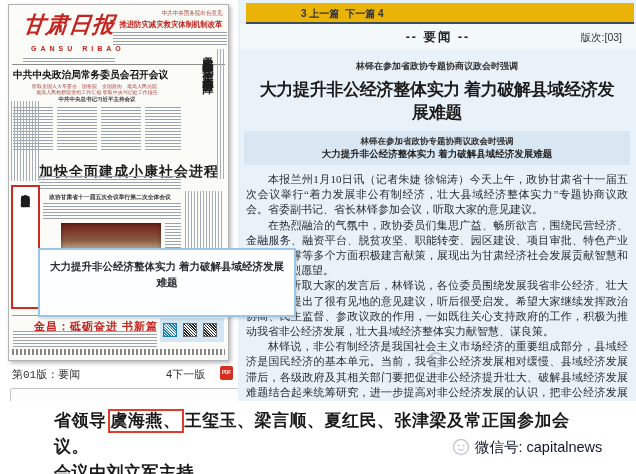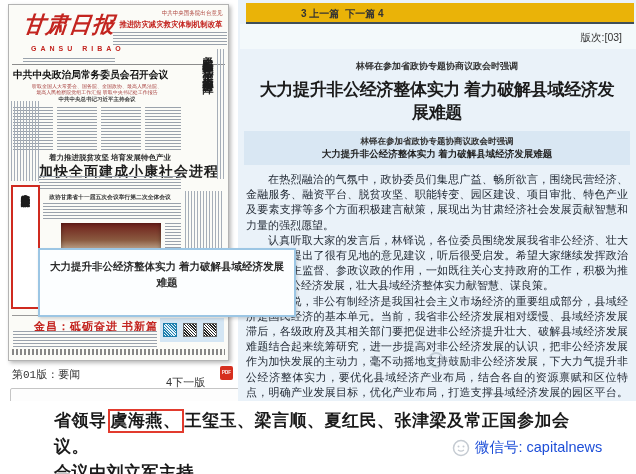--- a/index.html
+++ b/index.html
@@ -52,21 +52,21 @@
   .qr-band { position:absolute; left:151px; top:313px; width:64px; height:24px; background:#d4e6f4; }
   .qr { position:absolute; top:5px; width:14px; height:14px; border:1px solid #666;
         background-image:repeating-linear-gradient(45deg,#222 0,#222 1px,#fff 1px,#fff 2px); }
   .qr.blue { background-image:repeating-linear-gradient(45deg,#1d7fae 0,#1d7fae 1px,#e8f4fb 1px,#e8f4fb 2px); border-color:#1d7fae; }
   .fineprint { position:absolute; left:3px; right:3px; top:344px; height:6px;
                background-image:repeating-linear-gradient(to right,#555 0,#555 2px,transparent 2px,transparent 4px); opacity:.7; }
 
   
   .pager { position:absolute; left:8px; top:366px; width:292px; height:18px; font-size:11px; color:#333; }
   .pager .plabel { position:absolute; left:4px; top:1px;font-family:Liberation Mono, monospace; }
-  .pager .pnext { position:absolute; left:158px; top:1px; cursor:pointer;margin-top:8px; }
+  .pager .pnext { position:absolute; left:158px; top:1px; cursor:pointer; }
   .pdf-icon { position:absolute; left:212px; top:0; width:13px; height:14px; background:#d62f1f;
               border-radius:2px; color:#fff; font-size:4.5px; font-weight:bold; text-align:center;
               line-height:14px; cursor:pointer; }
   .partial-box { position:absolute; left:10px; top:388px; width:286px; height:30px;
                  border:1px solid #c5c5c5; background:#fdfdfd; border-radius:2px; }
 
   
   .panel { position:absolute; left:238px; top:0; width:398px; height:401px; background:#eaf2f9; }
   .toolbar { position:absolute; left:8px; top:3px; right:2px; height:19px; background:#eab308;
              font-size:10px; font-weight:bold; color:#333; }
@@ -95,22 +95,22 @@
   .tooltip { position:absolute; left:38px; top:248px; width:258px; height:69px; background:#fcfeff;
              border:2px solid #9cc6e4; box-shadow:1px 2px 3px rgba(0,0,0,.15); z-index:30;
              padding:8px 6px 0 6px; text-align:center; font-size:10.5px; line-height:16px;
              font-weight:bold; color:#2b2b2b; }
 
   
   .inline-wm { position:absolute; left:428px; top:352px; z-index:5; display:flex; align-items:center;
                color:rgba(150,162,175,.5); font-size:17px; letter-spacing:1px; }
   .inline-wm .ring { width:16px; height:16px; border:2px solid rgba(150,162,175,.45);
                      border-radius:50%; margin-right:6px; }
-  .wechat { position:absolute; left:452px; top:438px; z-index:40; display:flex; align-items:center;
-            color:#1d4ed8; font-size:14.5px; }
+  .wechat { position:absolute; left:452px; top:438px; z-index:40; display:flex; 
+            color:#0f172a; font-size:14.5px; }
   .wechat svg { margin-right:5px; }
 
   
   .caption { position:absolute; left:0; top:401px; width:636px; height:73px; background:#fff; z-index:20;
              padding:7px 40px 0 54px; font-family:"Liberation Serif", serif; font-weight:600;
              font-size:17px; line-height:26px; color:#1a1a1a; letter-spacing:.5px; }
   .hl-box { display:inline-block; border:2px solid #e23b2e; padding:0 1px; margin:0 1px; line-height:20px; }
 </style>
 </head>
 <body>
@@ -131,21 +131,20 @@
     <div>听取全国人大常委会、国务院、全国政协、最高人民法院、</div>
     <div>最高人民检察院党组工作汇报 听取中央书记处工作报告</div>
   </div>
   <div class="sub2">中共中央总书记习近平主持会议</div>
 
   <div class="fl" style="position:absolute;left:4px;top:102px;width:40px;height:44px;"></div>
   <div class="fl" style="position:absolute;left:48px;top:102px;width:40px;height:44px;"></div>
   <div class="fl" style="position:absolute;left:92px;top:102px;width:40px;height:44px;"></div>
   <div class="fl" style="position:absolute;left:136px;top:102px;width:36px;height:44px;"></div>
 
-  <div class="mid-h1">着力推进脱贫攻坚 培育发展特色产业</div>
   <div class="mid-h2">加快全面建成小康社会进程</div>
   <div class="fl" style="position:absolute;left:30px;top:171px;width:142px;height:14px;"></div>
   <div class="mid-sub">政协甘肃省十一届五次会议举行第二次全体会议</div>
   <div class="fl" style="position:absolute;left:34px;top:198px;width:138px;height:18px;"></div>
 
   <div class="redbox">
     <div class="vtext">大力提升非公经济整体实力 着力破解县域经济发展难题</div>
   </div>
   <div class="flv" style="position:absolute;left:2px;top:96px;width:28px;height:80px;"></div>
 
@@ -178,30 +177,32 @@
 
 <div class="panel">
   <div class="toolbar">
     <span class="tb-group1">
       <span class="tb-btn"><span>3</span> <span>上一篇</span></span>
       <span class="tb-btn"><span>下一篇</span> <span>4</span></span>
     </span>
   </div>
   <div class="tb-sep"></div>
   <div class="section-bar">
+    <div class="section-title">-- 要闻 --</div>
     <div class="edition">版次:[03]</div>
   </div>
   <div class="article">
     <div class="kicker">林铎在参加省政协专题协商议政会时强调</div>
     <div class="title">大力提升非公经济整体实力 着力破解县域经济发展难题</div>
     <div class="refbox">
       <div class="ref1">林铎在参加省政协专题协商议政会时强调</div>
       <div class="ref2">大力提升非公经济整体实力 着力破解县域经济发展难题</div>
     </div>
     <div class="body-text">
+        <p>本报兰州1月10日讯（记者朱婕 徐锦涛）今天上午，政协甘肃省十一届五次会议举行“着力发展非公有制经济，壮大县域经济整体实力”专题协商议政会。省委副书记、省长林铎参加会议，听取大家的意见建议。</p>
         <p>在热烈融洽的气氛中，政协委员们集思广益、畅所欲言，围绕民营经济、金融服务、融资平台、脱贫攻坚、职能转变、园区建设、项目审批、特色产业及要素支撑等多个方面积极建言献策，展现出为甘肃经济社会发展贡献智慧和力量的强烈愿望。</p>
         <p>认真听取大家的发言后，林铎说，各位委员围绕发展我省非公经济、壮大县域经济提出了很有见地的意见建议，听后很受启发。希望大家继续发挥政治协商、民主监督、参政议政的作用，一如既往关心支持政府的工作，积极为推动我省非公经济发展，壮大县域经济整体实力献智慧、谋良策。</p>
         <p>林铎说，非公有制经济是我国社会主义市场经济的重要组成部分，县域经济是国民经济的基本单元。当前，我省非公经济发展相对缓慢、县域经济发展滞后，各级政府及其相关部门要把促进非公经济提升壮大、破解县域经济发展难题结合起来统筹研究，进一步提高对非公经济发展的认识，把非公经济发展作为加快发展的主动力，毫不动摇地支持鼓励非公经济发展，下大力气提升非公经济整体实力，要优化县域经济产业布局，结合各自的资源禀赋和区位特点，明确产业发展目标，优化产业布局，打造支撑县域经济发展的园区平台。（转2版）</p>
       </div>
   </div>
 </div>
 
 <div class="tooltip">大力提升非公经济整体实力 着力破解县域经济发展难题</div>
 
 <div class="inline-wm">

